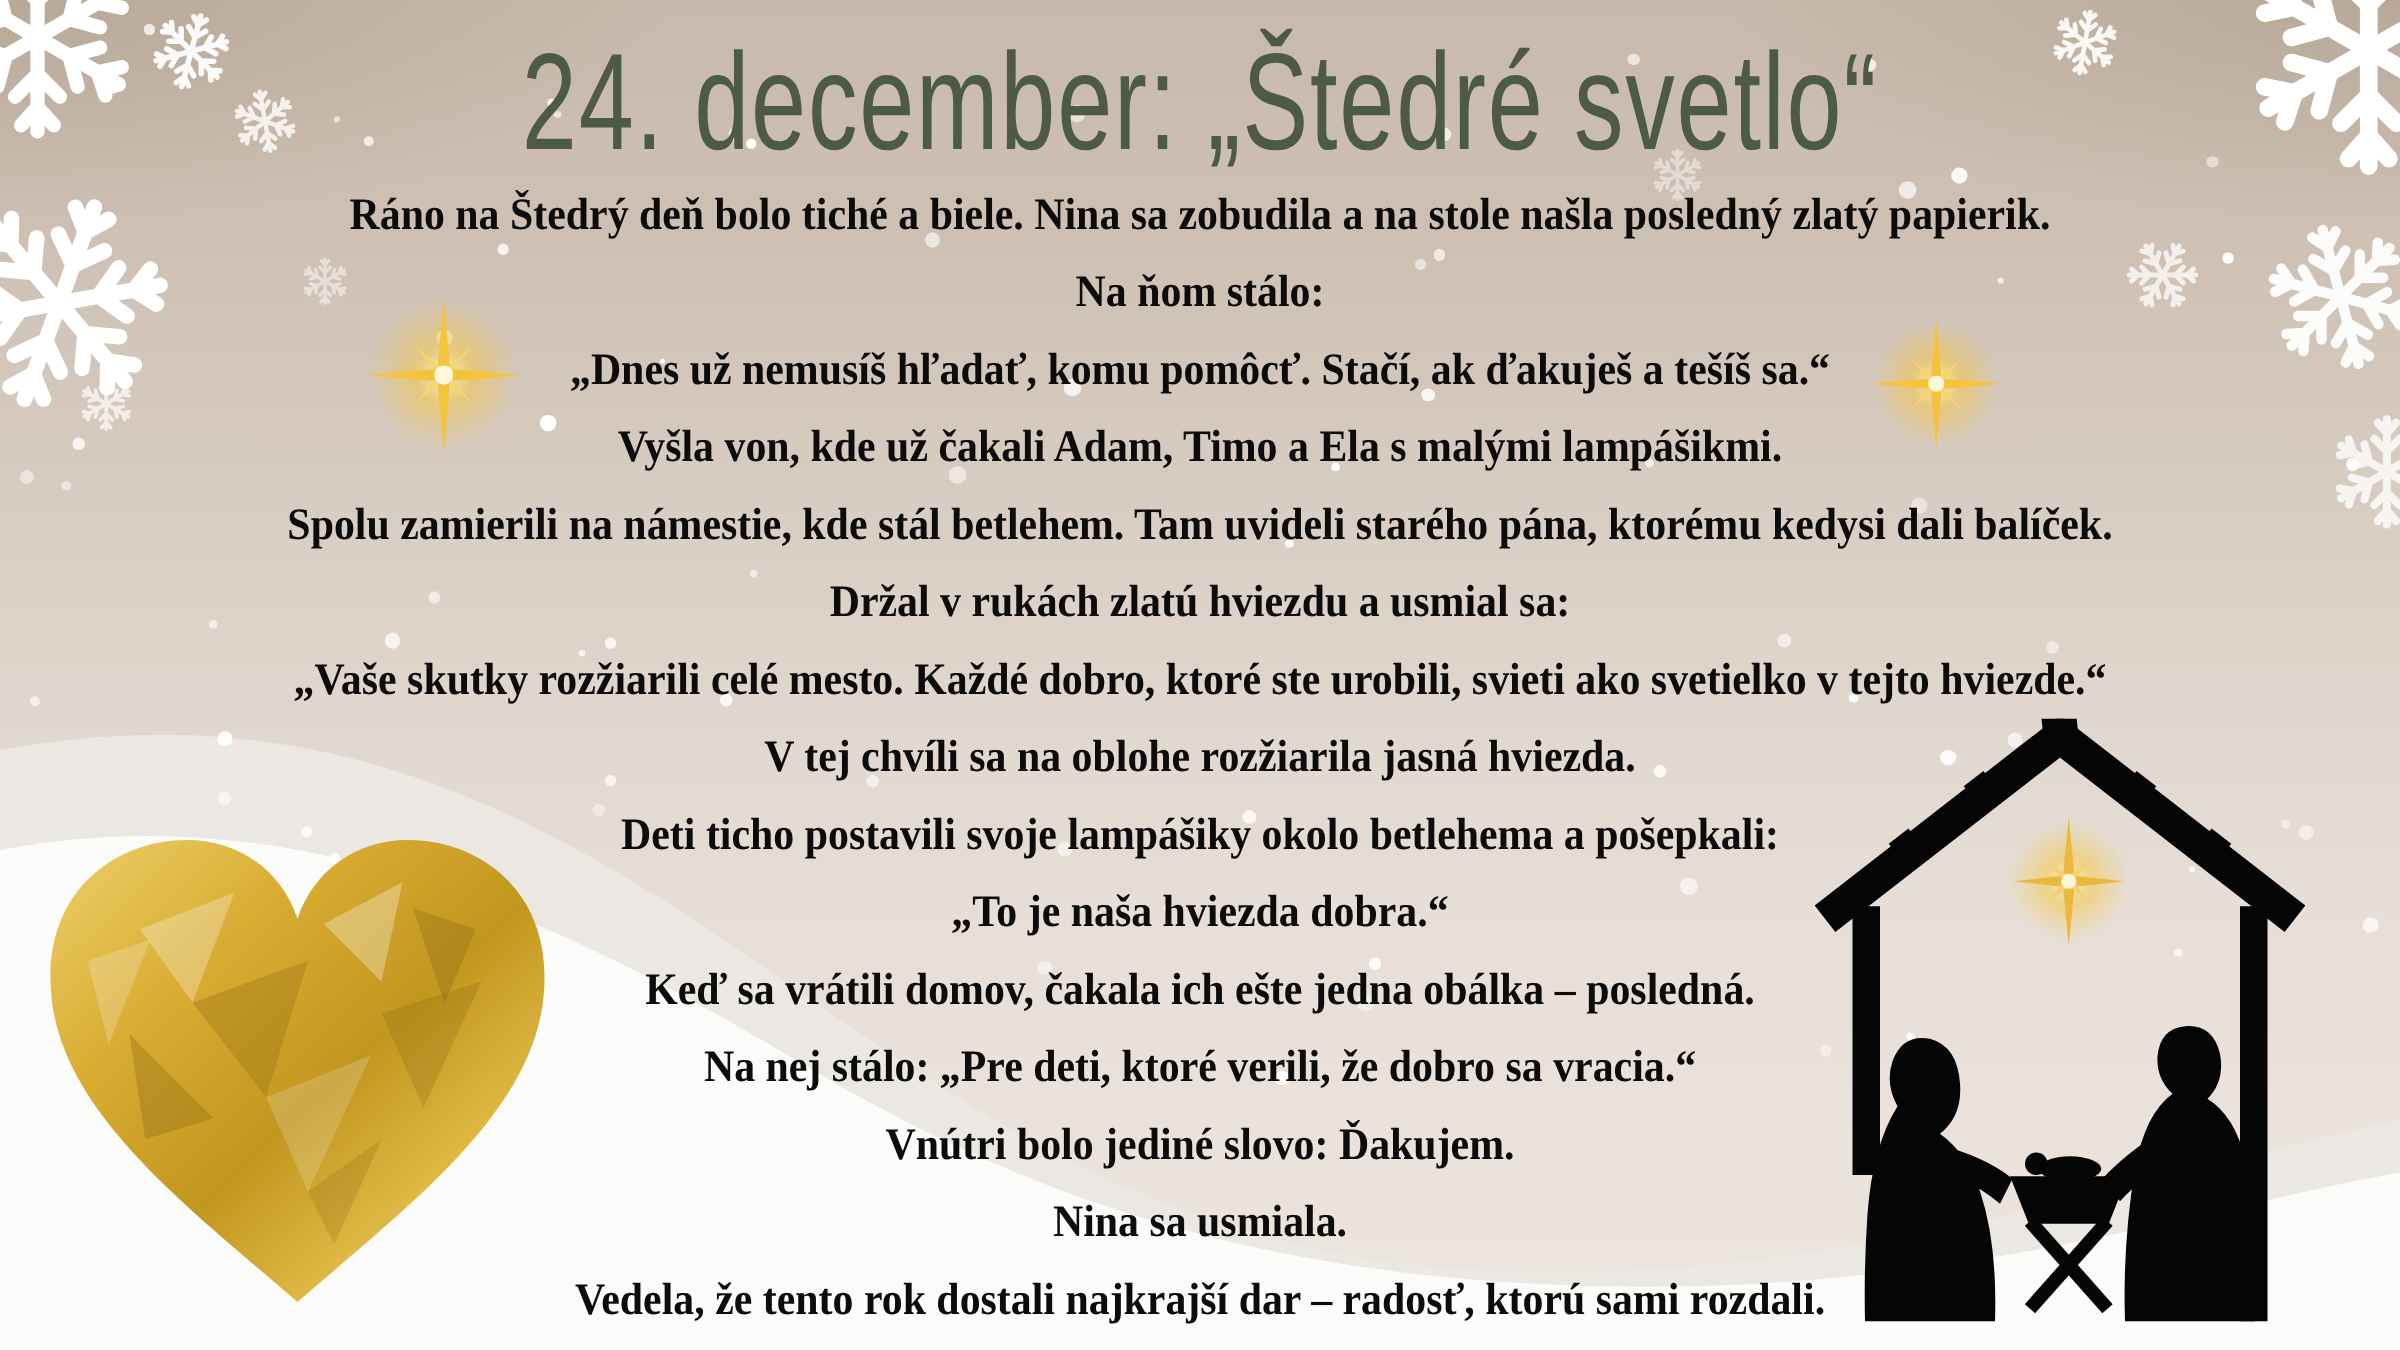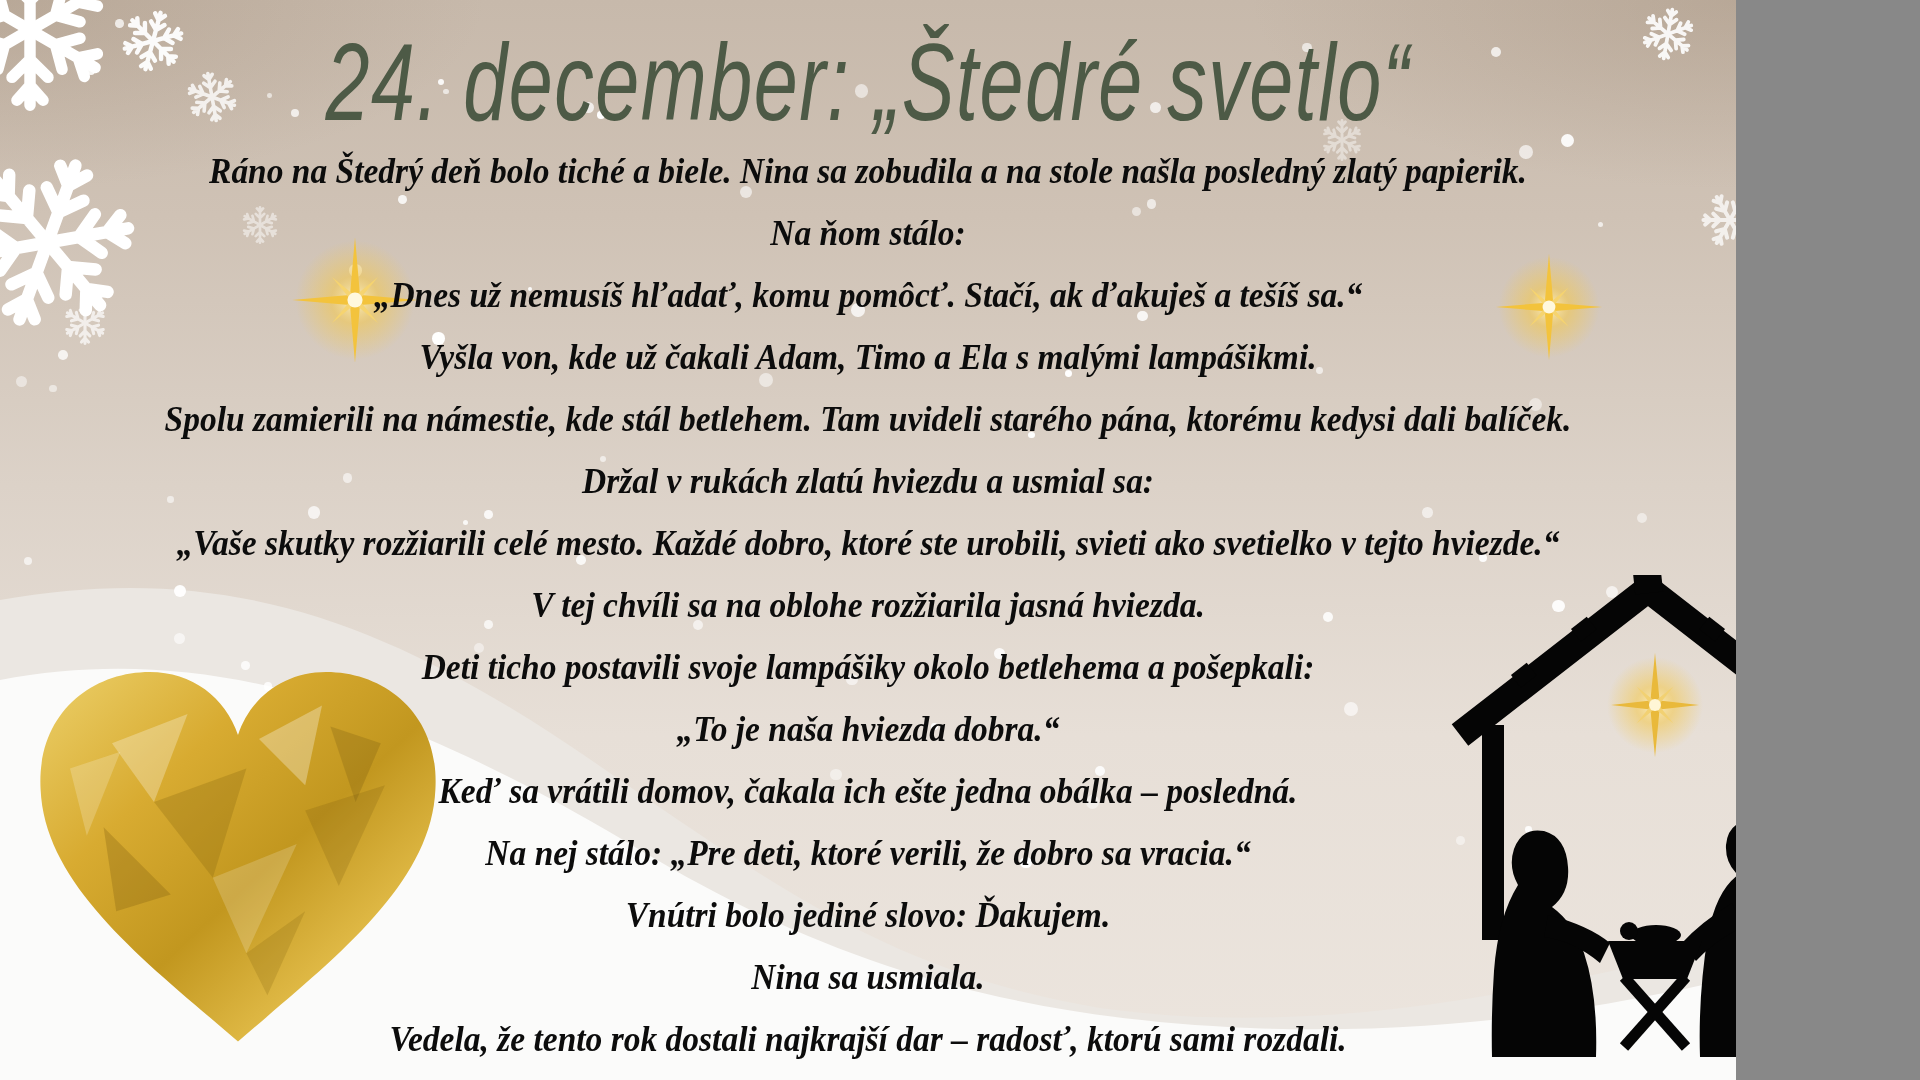--- a/index.html
+++ b/index.html
@@ -1,17 +1,17 @@
 <!DOCTYPE html>
 <html><head>
 <meta charset="utf-8">
 <style>
   html,body{margin:0;padding:0;background:#888;}
-  .canvas{position:relative;width:1736px;height:1080px;overflow:hidden;
-          font-family:"Liberation Serif",serif;font-style:italic;}
+  .canvas{position:relative;width:1920px;height:1080px;overflow:hidden;
+          font-family:"Liberation Serif",serif;}
   .bg{position:absolute;inset:0;
       background:
         radial-gradient(ellipse 40% 25% at 0% 0%, rgba(150,128,106,.30), transparent 70%),
         radial-gradient(ellipse 40% 25% at 100% 0%, rgba(150,128,106,.30), transparent 70%),
         linear-gradient(180deg,#c7b9ab 0%,#cfc2b5 20%,#dcd2c8 45%,#e7dfd7 68%,#ece5de 100%);}
   .hills{position:absolute;left:0;top:0;width:1920px;height:1080px;}
   .dots-layer{position:absolute;inset:0;pointer-events:none;}
   .dot{position:absolute;border-radius:50%;background:#fff;}
   .flake{position:absolute;pointer-events:none;}
   .decor{position:absolute;}

